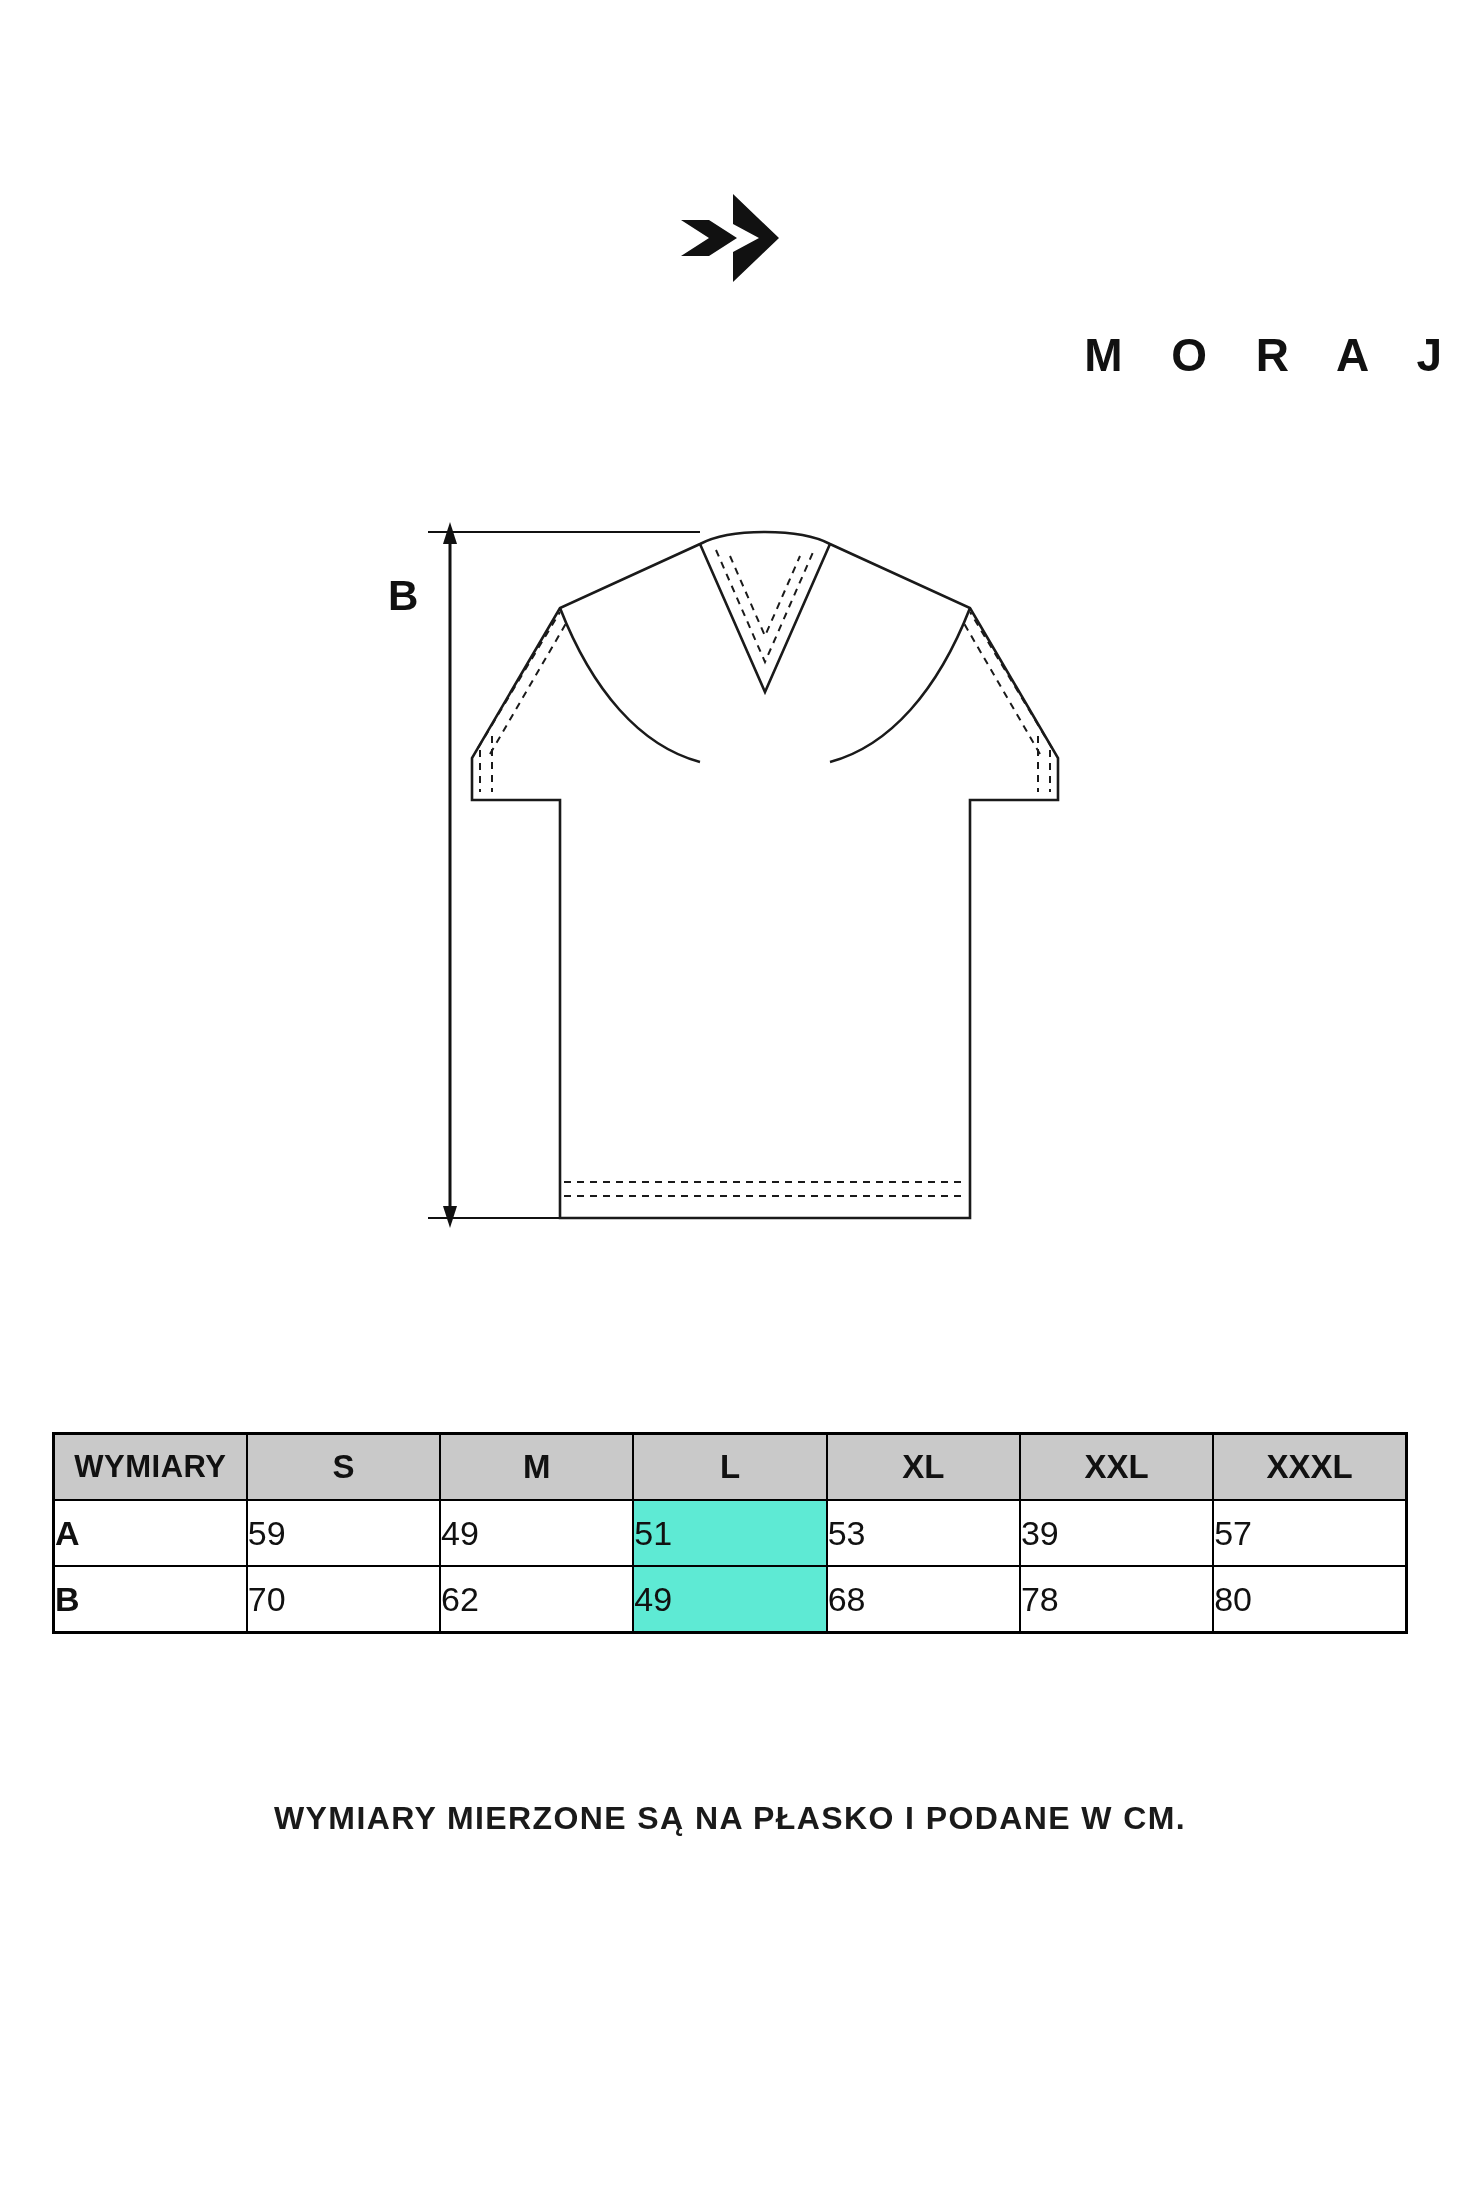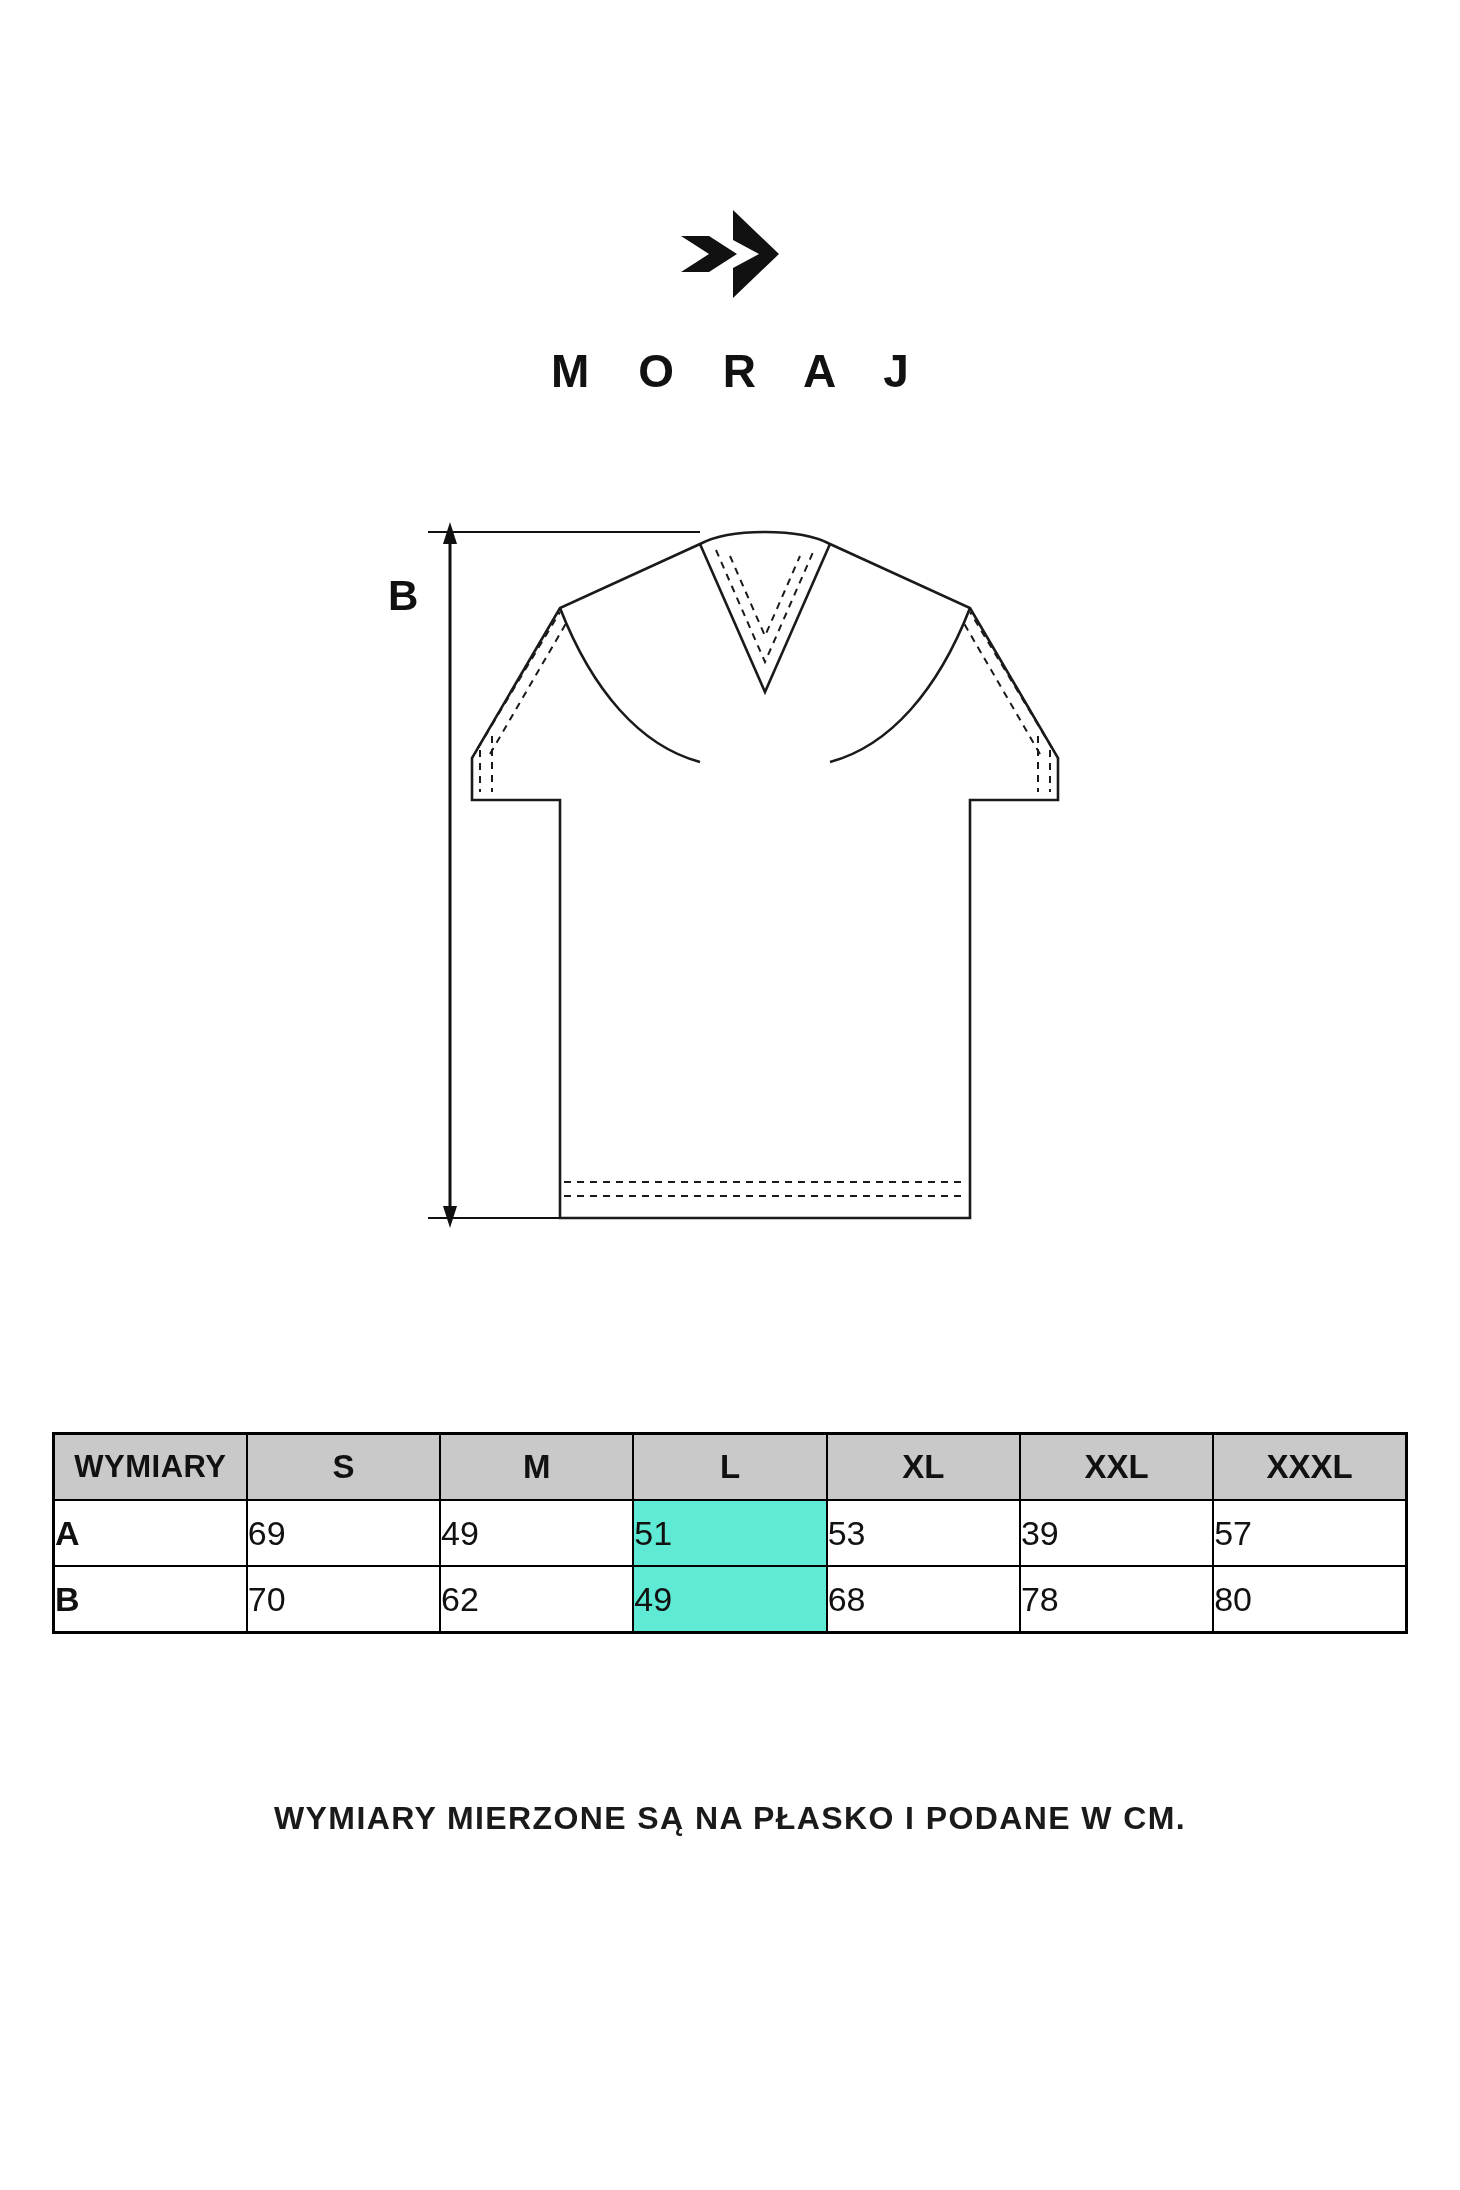--- a/index.html
+++ b/index.html
@@ -18,24 +18,24 @@
   .page {
     width: 1460px;
     height: 2190px;
     position: relative;
     background: #ffffff;
   }
 
   
   .brand {
     position: absolute;
-    top: 206px;
+    top: 190px;
     left: 0;
     width: 1460px;
-    text-align: center;
+    text-align: right;
   }
   .brand-mark {
     display: block;
     margin: 0 auto 42px auto;
     width: 110px;
     height: 96px;
   }
   .brand-name {
     font-size: 46px;
     font-weight: 700;
@@ -199,21 +199,21 @@
           <th>M</th>
           <th class="highlight">L</th>
           <th>XL</th>
           <th>XXL</th>
           <th>XXXL</th>
         </tr>
       </thead>
       <tbody>
         <tr>
           <td class="row-label">A</td>
-          <td>69</td>
+          <td>59</td>
           <td>49</td>
           <td class="highlight">51</td>
           <td>53</td>
           <td>39</td>
           <td>57</td>
         </tr>
         <tr>
           <td class="row-label">B</td>
           <td>70</td>
           <td>62</td>

